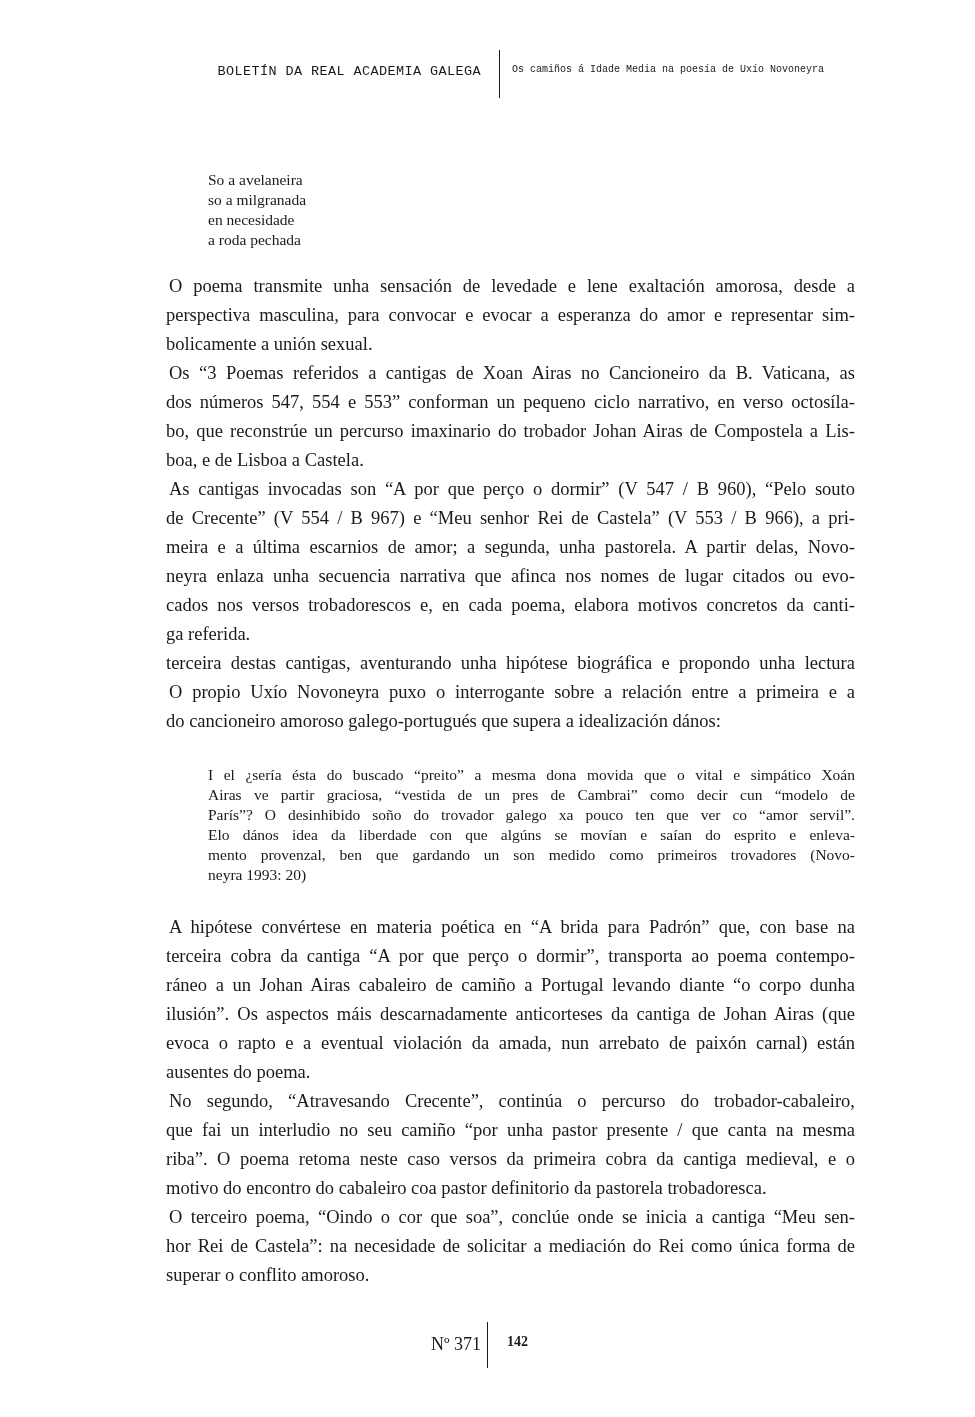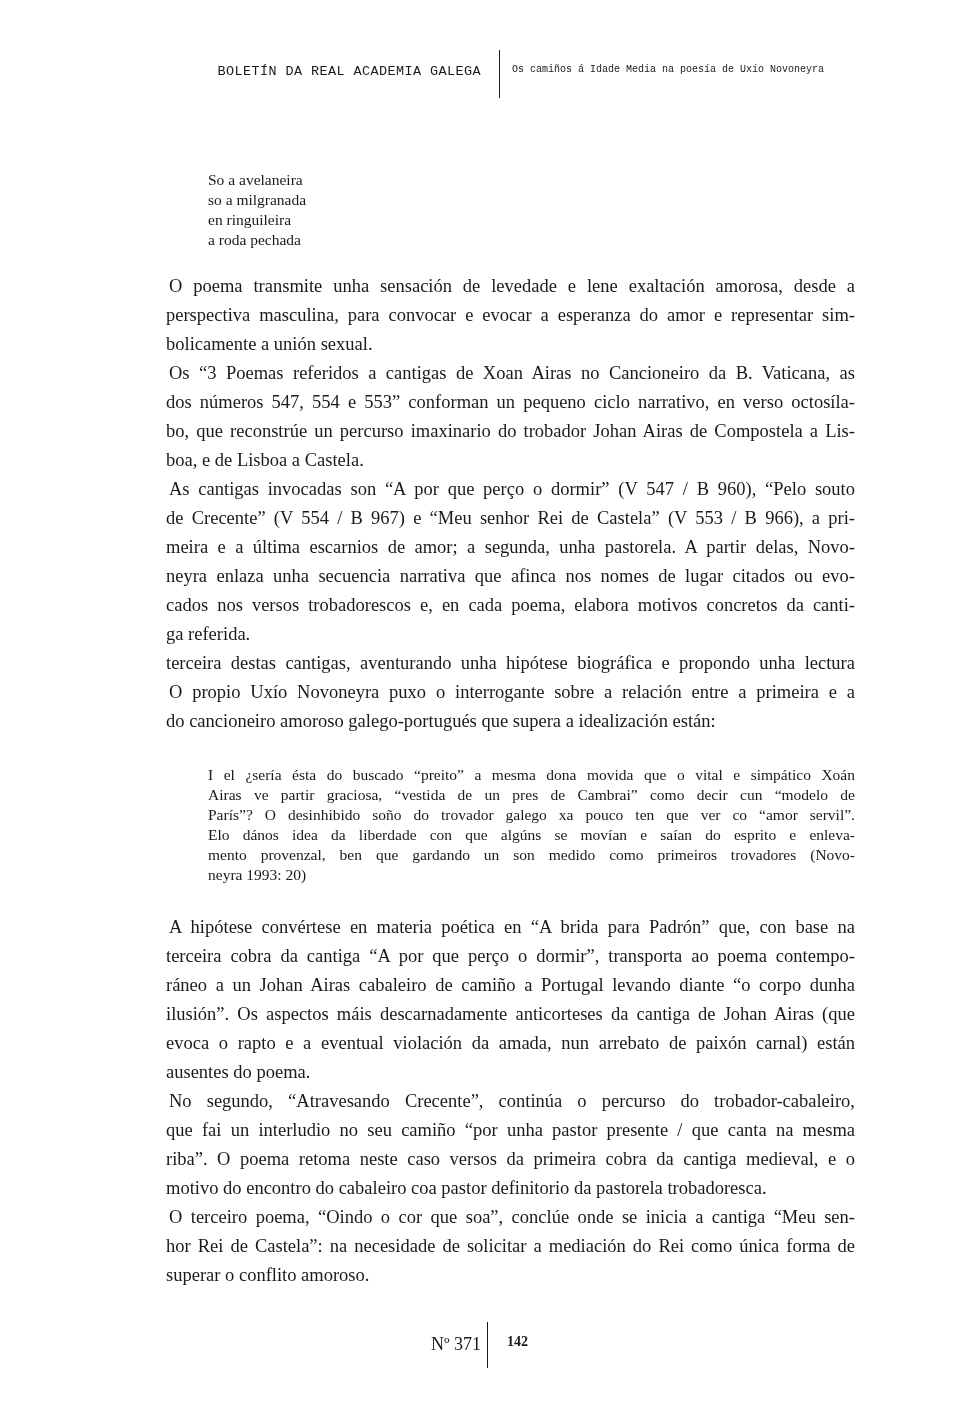--- a/index.html
+++ b/index.html
@@ -135,21 +135,21 @@
 
 <div class="page-header">
   <span class="header-left">BOLETÍN DA REAL ACADEMIA GALEGA</span>
   <div class="header-divider"></div>
   <span class="header-right">Os camiños á Idade Media na poesía de Uxío Novoneyra</span>
 </div>
 
 <div class="poem">
   <span class="poem-line">So a avelaneira</span>
   <span class="poem-line">so a milgranada</span>
-  <span class="poem-line">en ringuileira</span>
+  <span class="poem-line">en necesidade</span>
   <span class="poem-line">a roda pechada</span>
 </div>
 
 <div class="body-text block1">
   <div class="para">
     <span class="line" style="padding-left:0.1px;margin-left:0;text-indent:0;padding-left:0;"><span style="display:inline-block;width:0"></span></span>
   </div>
 </div>
 
 <div class="body-text block1" style="top:272px;">
@@ -168,21 +168,21 @@
     <span class="line" style="padding-left:3px">As cantigas invocadas son “A por que perço o dormir” (V 547 / B 960), “Pelo souto</span>
     <span class="line">de Crecente” (V 554 / B 967) e “Meu senhor Rei de Castela” (V 553 / B 966), a pri-</span>
     <span class="line">meira e a última escarnios de amor; a segunda, unha pastorela. A partir delas, Novo-</span>
     <span class="line">neyra enlaza unha secuencia narrativa que afinca nos nomes de lugar citados ou evo-</span>
     <span class="line">cados nos versos trobadorescos e, en cada poema, elabora motivos concretos da canti-</span>
     <span class="line last">ga referida.</span>
   </div>
   <div class="para">
     <span class="line">terceira destas cantigas, aventurando unha hipótese biográfica e propondo unha lectura</span>
     <span class="line" style="padding-left:3px">O propio Uxío Novoneyra puxo o interrogante sobre a relación entre a primeira e a</span>
-    <span class="line last">do cancioneiro amoroso galego-portugués que supera a idealización están:</span>
+    <span class="line last">do cancioneiro amoroso galego-portugués que supera a idealización dános:</span>
   </div>
 </div>
 
 <div class="quote">
   <span class="line">I el ¿sería ésta do buscado “preito” a mesma dona movida que o vital e simpático Xoán</span>
   <span class="line">Airas ve partir graciosa, “vestida de un pres de Cambrai” como decir cun “modelo de</span>
   <span class="line">París”? O desinhibido soño do trovador galego xa pouco ten que ver co “amor servil”.</span>
   <span class="line">Elo dános idea da liberdade con que algúns se movían e saían do esprito e enleva-</span>
   <span class="line">mento provenzal, ben que gardando un son medido como primeiros trovadores (Novo-</span>
   <span class="line last">neyra 1993: 20)</span>

